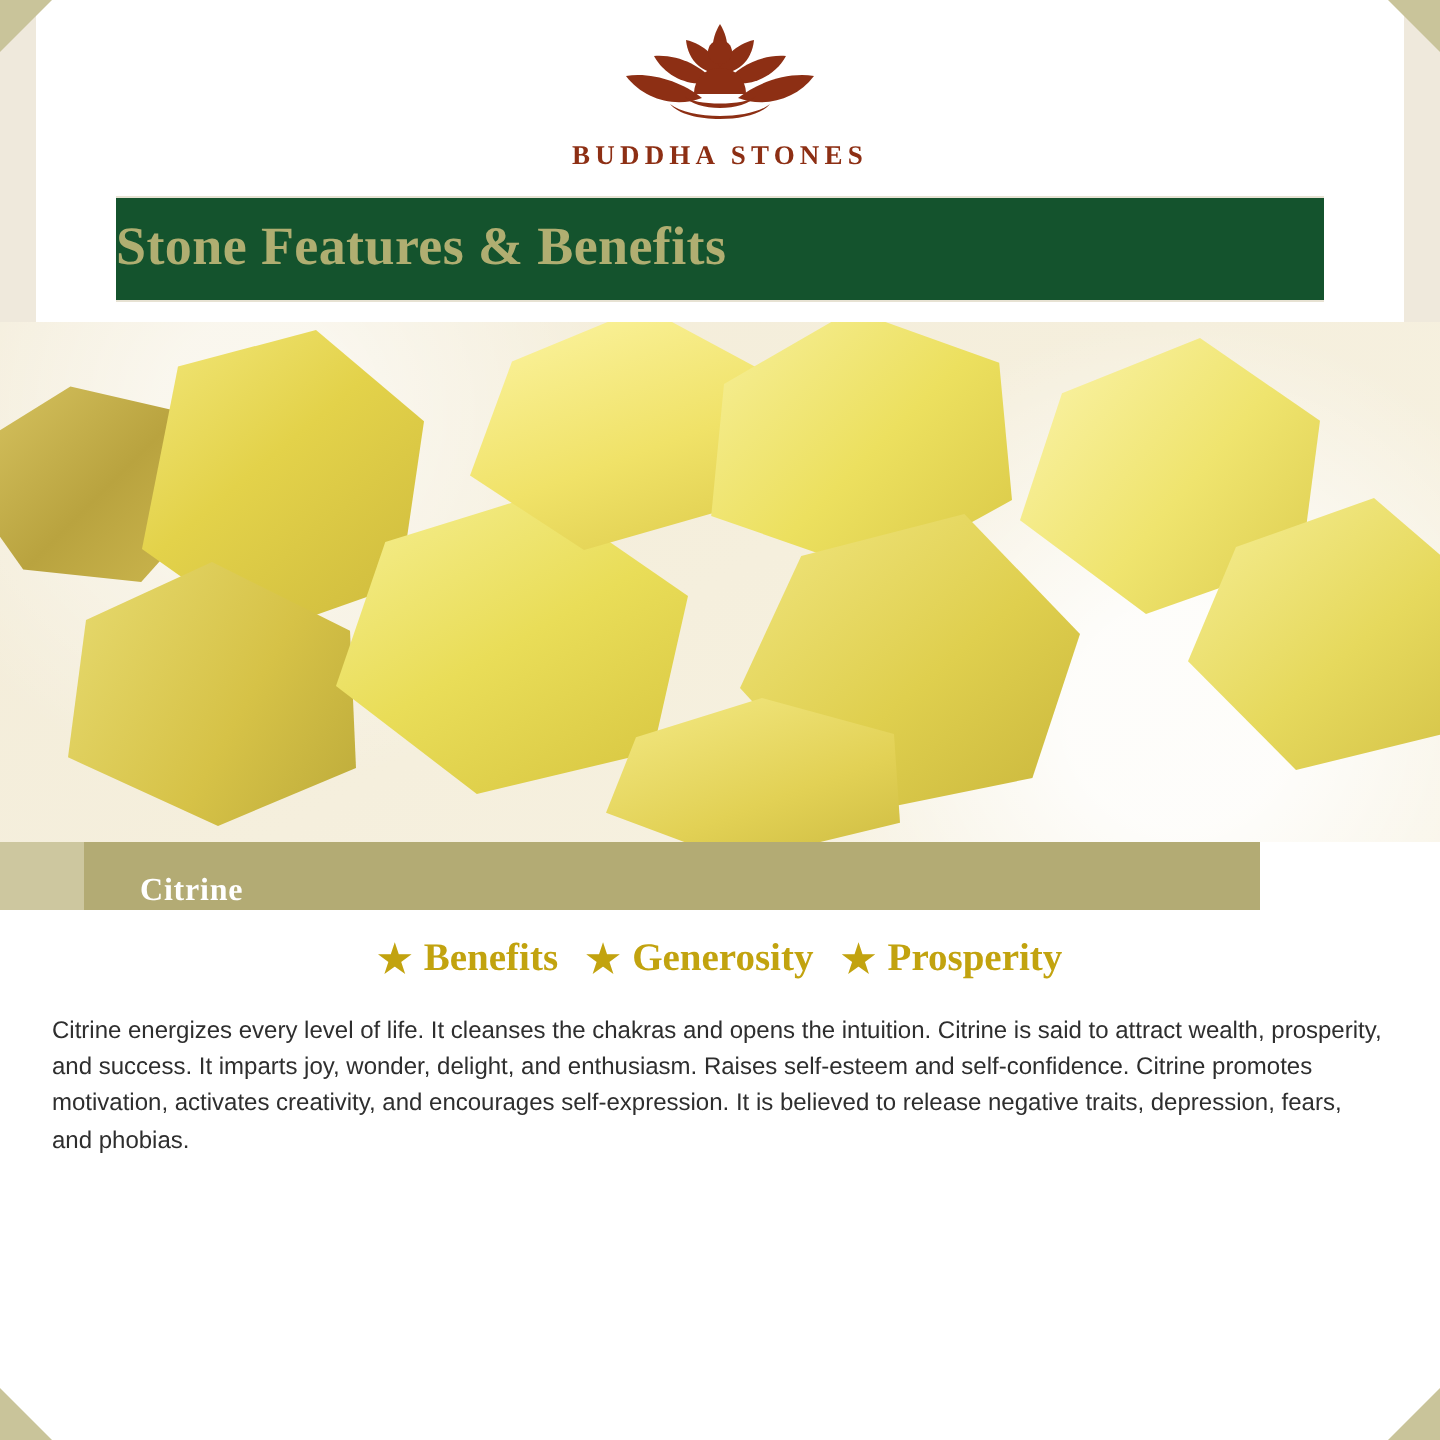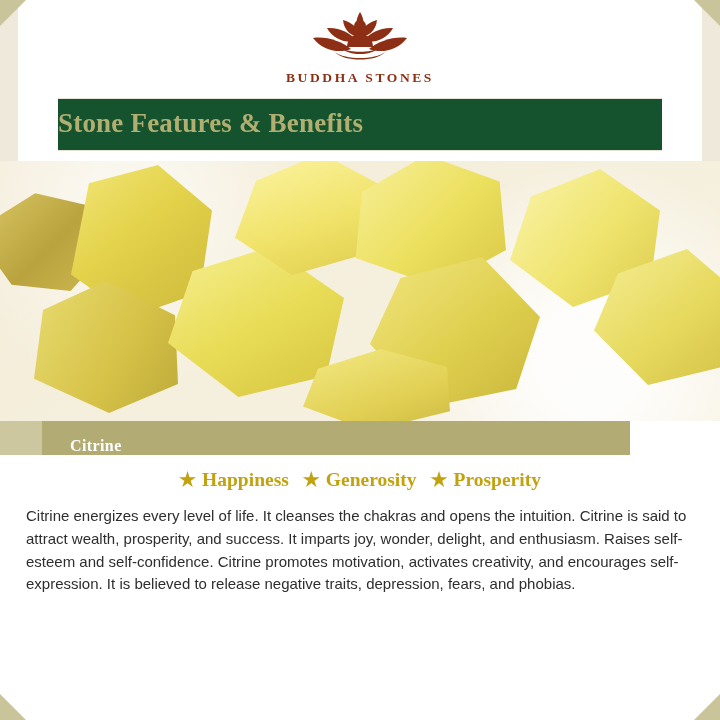--- a/index.html
+++ b/index.html
@@ -176,21 +176,21 @@
     color: #c2a30f;
     font-size: 19px;
     margin-right: 6px;
   }
   .kw + .kw { margin-left: 10px; }
 
   
   .body-copy {
     padding: 6px 26px 0 26px;
     color: #2e2e2e;
-    font-size: 15px;
+    font-size: 12px;
     line-height: 1.52;
     font-family: "Liberation Sans", sans-serif;
     text-align: left;
   }
   .footer-space {
     height: 40px;
   }
 </style>
 </head>
 <body>
@@ -280,21 +280,21 @@
 
   <div class="label-bar">
     <div class="strip-left"></div>
     <div class="strip-right"></div>
     <div class="stone-name">Citrine</div>
   </div>
 
   <div class="keywords">
     <span class="kw">
       <span class="star">★</span>
-      <span>Happiness</span>
+      <span>Benefits</span>
     </span>
     <span class="kw">
       <span class="star">★</span>
       <span>Generosity</span>
     </span>
     <span class="kw">
       <span class="star">★</span>
       <span>Prosperity</span>
     </span>
   </div>

